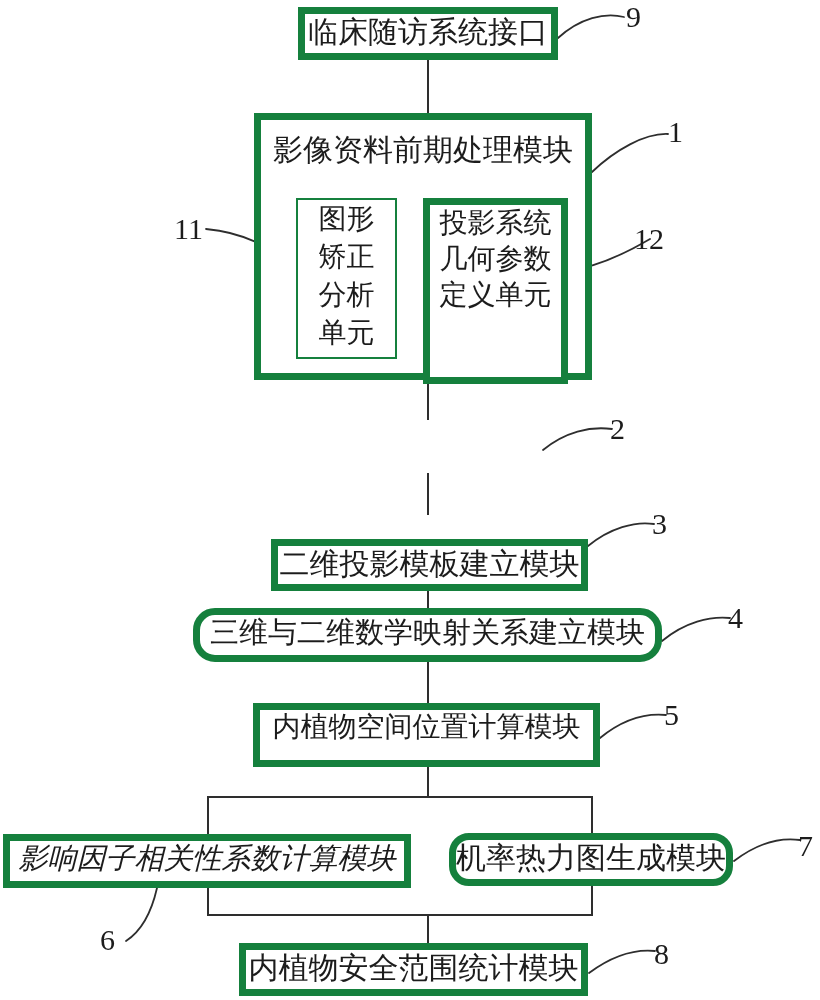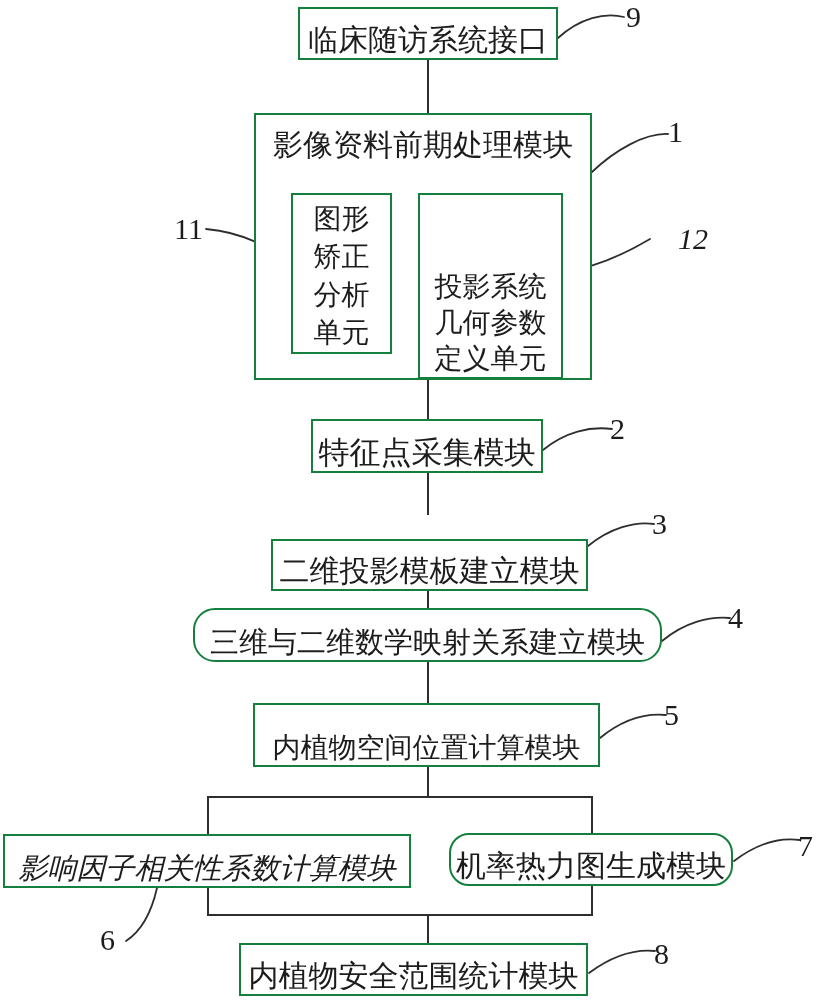--- a/index.html
+++ b/index.html
@@ -12,24 +12,24 @@
     width: 820px;
     height: 1000px;
     background: #ffffff;
     font-family: "Liberation Serif", "DejaVu Serif", serif;
     color: #1c1c1c;
     overflow: hidden;
   }
   .box {
     position: absolute;
     box-sizing: border-box;
-    border: 2px solid #15803d;
+    border: 7px solid #15803d;
     background: #ffffff;
     display: flex;
-    align-items: flex-end;
+    align-items: flex-start;
     justify-content: center;
     text-align: center;
     line-height: 1.2;
     white-space: nowrap;
   }
   .box .lbl { white-space: pre-line; }
 
   
   #box-clinical-interface   { left:298px; top:7px;   width:260px; height:53px; font-size:30px; }
   #box-image-preprocessing  { left:254px; top:113px; width:338px; height:267px;
@@ -56,21 +56,21 @@
   
   .refnum {
     position: absolute;
     font-size: 30px;
     line-height: 1;
     color: #1c1c1c;
   }
   #ref-9  { left:626px; top:2px;   }
   #ref-1  { left:668px; top:117px; }
   #ref-11 { left:174px; top:214px; }
-  #ref-12 { left:678px; top:224px;font-style:italic; }
+  #ref-12 { left:634px; top:224px; }
   #ref-2  { left:610px; top:414px; }
   #ref-3  { left:652px; top:509px; }
   #ref-4  { left:728px; top:603px; }
   #ref-5  { left:664px; top:700px; }
   #ref-6  { left:100px; top:925px; }
   #ref-7  { left:798px; top:831px; }
   #ref-8  { left:654px; top:939px; }
 
   #leader-overlay {
     position:absolute; left:0; top:0; width:820px; height:1000px;
@@ -125,23 +125,20 @@
 分析
 单元</span>
     </div>
     <div class="box inner" id="box-projection-geometry">
       <span class="lbl">投影系统
 几何参数
 定义单元</span>
     </div>
   </div>
 
-  <div class="box" id="box-feature-collection">
-    <span class="lbl">特征点采集模块</span>
-  </div>
 
   <div class="box" id="box-projection-template">
     <span class="lbl">二维投影模板建立模块</span>
   </div>
 
   <div class="box" id="box-mapping-3d2d">
     <span class="lbl">三维与二维数学映射关系建立模块</span>
   </div>
 
   <div class="box" id="box-implant-position">

